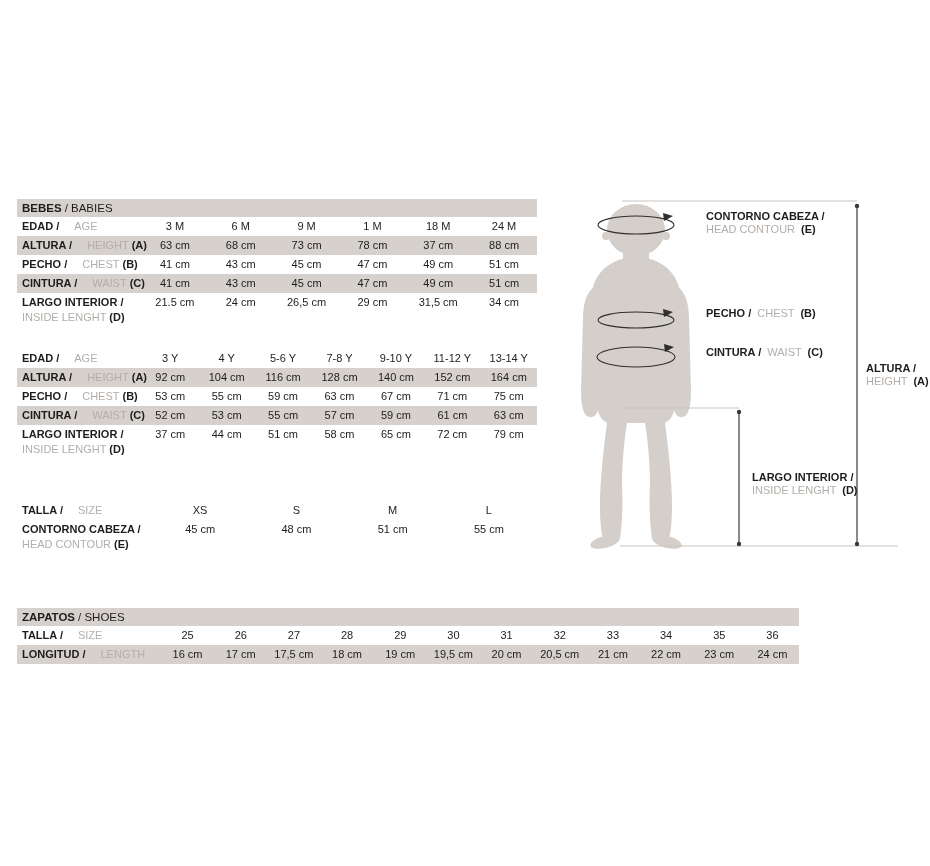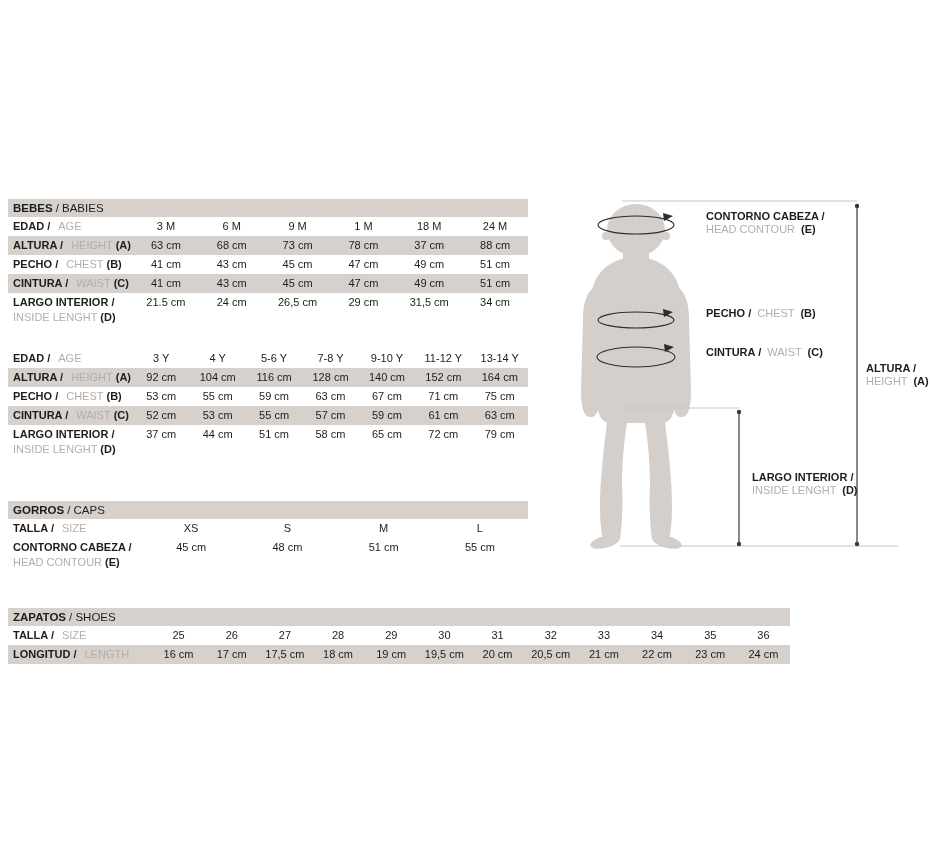--- a/index.html
+++ b/index.html
@@ -14,21 +14,21 @@
   html,body{margin:0;padding:0;}
   body{
     width:930px;height:866px;background:#ffffff;
     font-family:"Liberation Sans", sans-serif;
     color:var(--text-primary);
     position:relative;overflow:hidden;
   }
   .page{position:relative;width:930px;height:866px;}
 
   
-  .sizetable{position:absolute;left:8px;font-size:11px;}
+  .sizetable{position:absolute;left:17px;font-size:11px;}
   .t-bebes{top:199px;width:520px;}
   .t-ninos{top:349px;width:520px;}
   .t-gorros{top:501px;width:520px;}
   .t-zapatos{top:608px;width:782px;}
 
   .t-header{
     height:18px;line-height:18px;background:var(--band);
     padding-left:5px;font-weight:bold;font-size:11.5px;
   }
   .t-header .hs{font-weight:normal;margin-left:3px;}
@@ -38,21 +38,21 @@
   .tlabel{
     flex:0 0 auto;width:125px;padding-left:5px;padding-top:2px;
     line-height:15px;white-space:nowrap;
   }
   .t-gorros .tlabel{width:135px;}
   .t-zapatos .tlabel{width:144px;}
   .tlabel.two-line{white-space:normal;}
   .tlabel.two-line .lp{display:block;}
   .lp,.lsuf{font-weight:bold;color:var(--text-primary);}
   .ls{color:var(--text-secondary);}
-  .ls{margin-left:8px;}
+  .ls{margin-left:15px;}
   .lsuf{margin-left:3px;}
   .tlabel.two-line .ls{margin-left:0;}
   .tcell{flex:1;text-align:center;line-height:19px;}
 
   
   .diagram-svg{position:absolute;left:560px;top:195px;}
   .sil{fill:var(--silhouette);stroke:none;}
   .loop{fill:none;stroke:#2f2e2c;stroke-width:1.1;}
   .loop-arrow{fill:#2f2e2c;stroke:none;}
   .mline-light{stroke:var(--line-light);stroke-width:1;}
@@ -170,21 +170,20 @@
         <div class="tcell">37 cm</div>
         <div class="tcell">44 cm</div>
         <div class="tcell">51 cm</div>
         <div class="tcell">58 cm</div>
         <div class="tcell">65 cm</div>
         <div class="tcell">72 cm</div>
         <div class="tcell">79 cm</div>
       </div>
     </div>
   <div class="sizetable t-gorros">
-      <div class="t-header"><span class="lp">GORROS</span><span class="hs">/ CAPS</span></div>
       <div class="trow">
         <div class="tlabel"><span class="lp">TALLA /</span><span class="ls">SIZE</span></div>
         <div class="tcell">XS</div>
         <div class="tcell">S</div>
         <div class="tcell">M</div>
         <div class="tcell">L</div>
       </div>
       <div class="trow">
         <div class="tlabel two-line"><span class="lp">CONTORNO CABEZA /</span><span class="ls">HEAD CONTOUR</span><span class="lsuf">(E)</span></div>
         <div class="tcell">45 cm</div>

